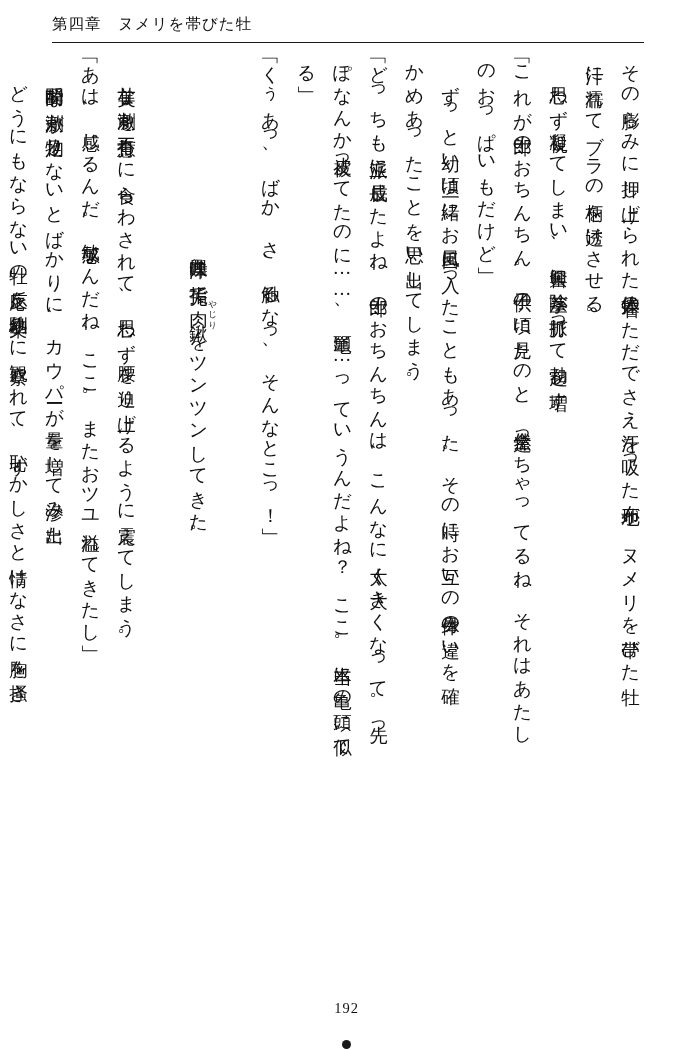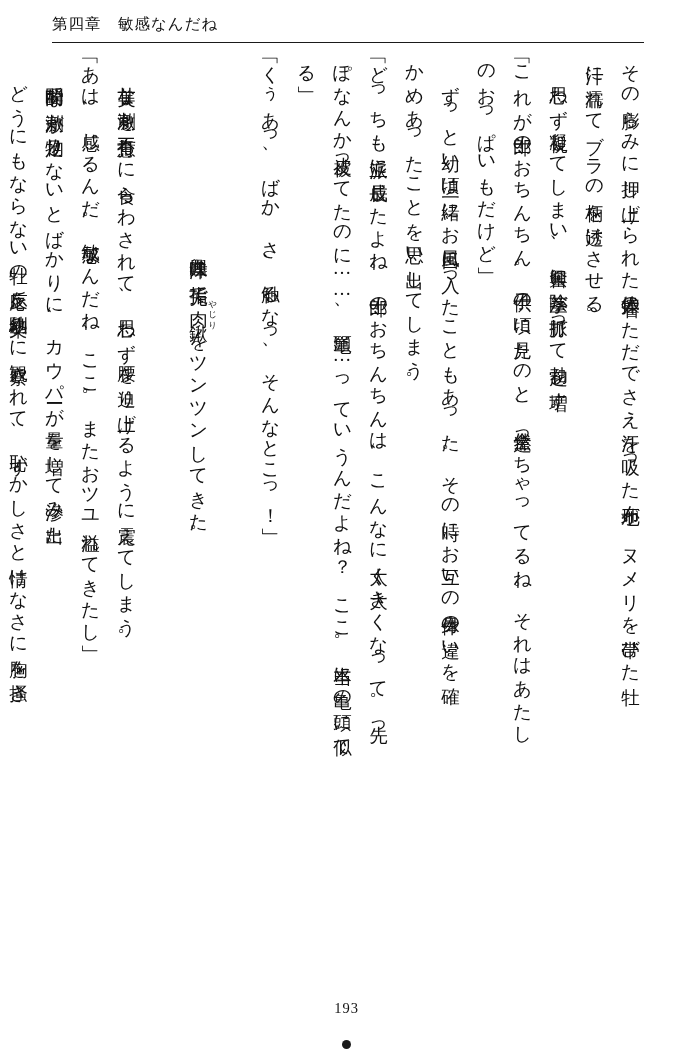--- a/index.html
+++ b/index.html
@@ -103,21 +103,21 @@
     border-radius: 50%;
     background: #1a1a1a;
   }
 </style>
 </head>
 <body>
 
 <div class="page">
 
   <div class="header">
-    <div class="header-text">第四章　敏感なんだね</div>
+    <div class="header-text">第四章　ヌメリを帯びた牡</div>
   </div>
   <div class="header-rule"></div>
 
   <div class="body-area">
     <div class="columns">
       <div class="col">その膨らみに押し上げられた体操着のただでさえ汗を吸った布地が、ヌメリを帯びた牡</div>
       <div class="col">汁に濡れてブラの柄を透けさせる。</div>
       <div class="col">　思わず凝視してしまい、興奮に陰茎が脈打って勃起を増す。</div>
       <div class="col">「これが士郎のおちんちん。子供の頃に見たのと、全然違っちゃってるね。それはあたし</div>
       <div class="col">のおっぱいもだけど」</div>
@@ -131,16 +131,16 @@
         <span>　興味津々に指先で肉<ruby>鍬<rt>やじり</rt></ruby>をツンツンしてきた。</span>
       </div>
       <div class="col">　甘美な刺激を不意打ちに食らわされて、思わず腰を迫り上げるように震えてしまう。</div>
       <div class="col">「あは、感じるんだ。敏感なんだね、ここ。またおツユ溢れてきたし」</div>
       <div class="col">　瞬間的な刺激が物足りないとばかりに、カウパーが量を増して滲み出た。</div>
       <div class="col">　どうにもならない牡の反応を幼馴染みに観察されて、恥ずかしさと情けなさに胸を掻き</div>
 
     </div>
   </div>
 
-  <div class="folio">193</div>
+  <div class="folio">192</div>
   <div class="bottom-mark"></div>
 
 </div>
 
 </body></html>

